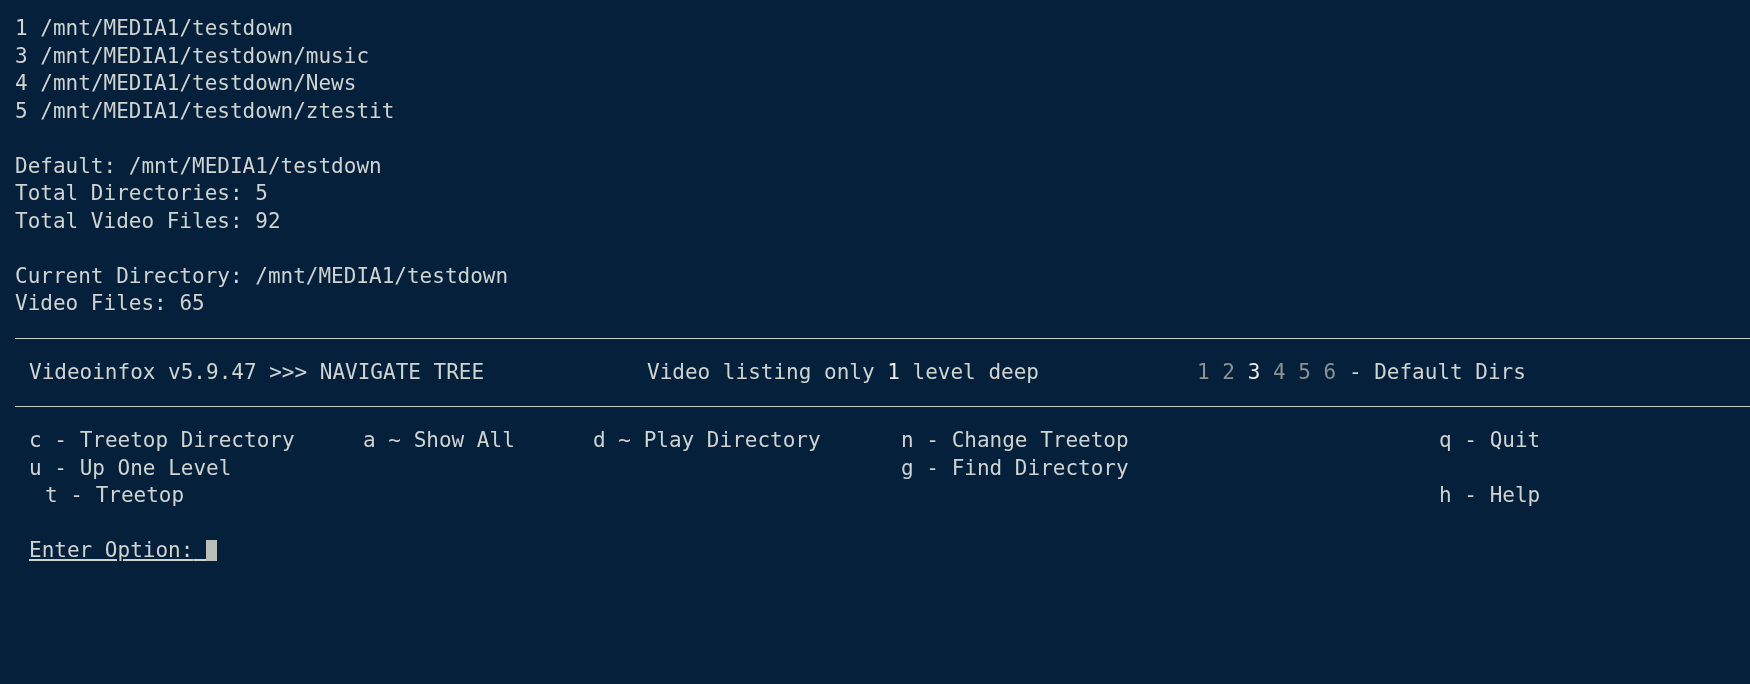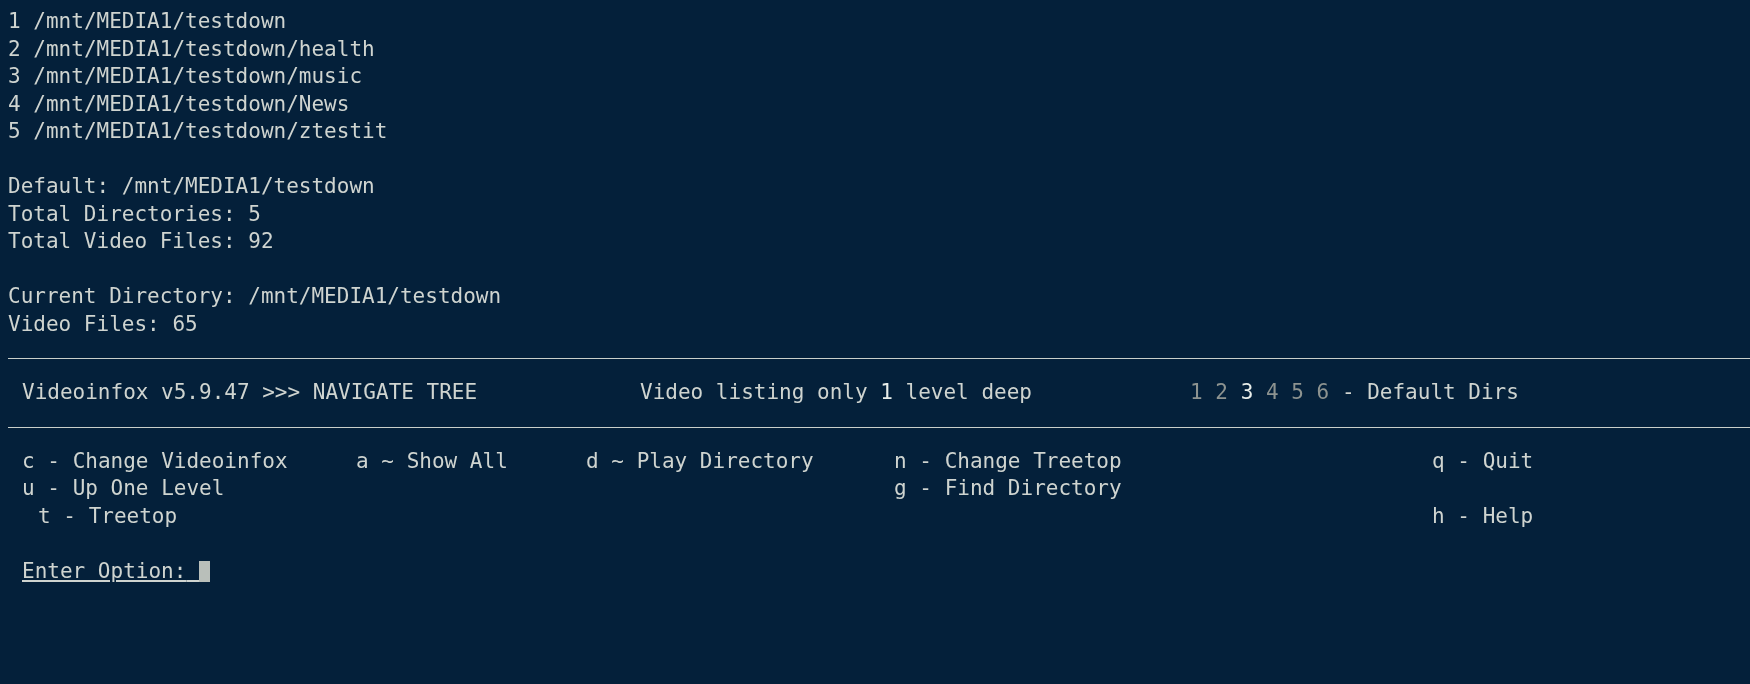--- a/index.html
+++ b/index.html
@@ -6,21 +6,21 @@
   body{
     width:1750px;height:684px;
     background:#04203a;
     font-family:"DejaVu Sans Mono","Liberation Mono",monospace;
     font-size:21px;
     line-height:27.5px;
     color:#cfd4d0;
     overflow:hidden;
     -webkit-font-smoothing:antialiased;
   }
-  .screen{position:relative;width:1750px;height:532px;padding:8px;box-sizing:border-box;}
+  .screen{position:relative;width:1750px;height:532px;padding:15px;box-sizing:border-box;}
   .row{white-space:pre;height:27.5px;}
   .blank{height:27.5px;}
   .dim{color:#8d9390;}
   .bright{color:#e9eeea;}
   .hr{
     height:1px;background:#c9cfca;margin:0;
     width:1750px;
   }
   .menu-row{white-space:pre;height:27.5px;position:relative;}
   .hdr{white-space:pre;height:27.5px;position:relative;}
@@ -31,21 +31,20 @@
   }
   .spacer20{height:20px;}
 </style>
 </head>
 <body>
 
 <div class="screen">
 
   <div>
     <div class="row"><span>1</span> <span>/mnt/MEDIA1/testdown</span></div>
-    <div class="row"><span>2</span> <span>/mnt/MEDIA1/testdown/health</span></div>
     <div class="row"><span>3</span> <span>/mnt/MEDIA1/testdown/music</span></div>
     <div class="row"><span>4</span> <span>/mnt/MEDIA1/testdown/News</span></div>
     <div class="row"><span>5</span> <span>/mnt/MEDIA1/testdown/ztestit</span></div>
   </div>
 
   <div class="blank"></div>
 
   <div>
     <div class="row"><span>Default:</span> <span>/mnt/MEDIA1/testdown</span></div>
     <div class="row"><span>Total Directories:</span> <span>5</span></div>
@@ -69,21 +68,21 @@
     <span class="abs" style="left:1182px;"><span class="dim">1</span> <span class="dim">2</span> <span class="bright">3</span> <span class="dim">4</span> <span class="dim">5</span> <span class="dim">6</span> <span>-</span> <span>Default Dirs</span></span>
   </div>
 
   <div class="spacer20"></div>
   <div class="hr"></div>
   <div class="spacer20"></div>
 
   <div>
 
     <div class="menu-row">
-      <span class="abs" style="left:14px;"><span>c</span> <span>-</span> <span>Change Videoinfox</span></span>
+      <span class="abs" style="left:14px;"><span>c</span> <span>-</span> <span>Treetop Directory</span></span>
       <span class="abs" style="left:348px;"><span>a</span> <span>~</span> <span>Show All</span></span>
       <span class="abs" style="left:886px;"><span>n</span> <span>-</span> <span>Change Treetop</span></span>
       <span class="abs" style="left:578px;"><span>d</span> <span>~</span> <span>Play Directory</span></span>
       <span class="abs" style="left:1424px;"><span>q</span> <span>-</span> <span>Quit</span></span>
     </div>
 
     <div class="menu-row">
       <span class="abs" style="left:886px;"><span>g</span> <span>-</span> <span>Find Directory</span></span>
       <span class="abs" style="left:14px;"><span>u</span> <span>-</span> <span>Up One Level</span></span>
     </div>

